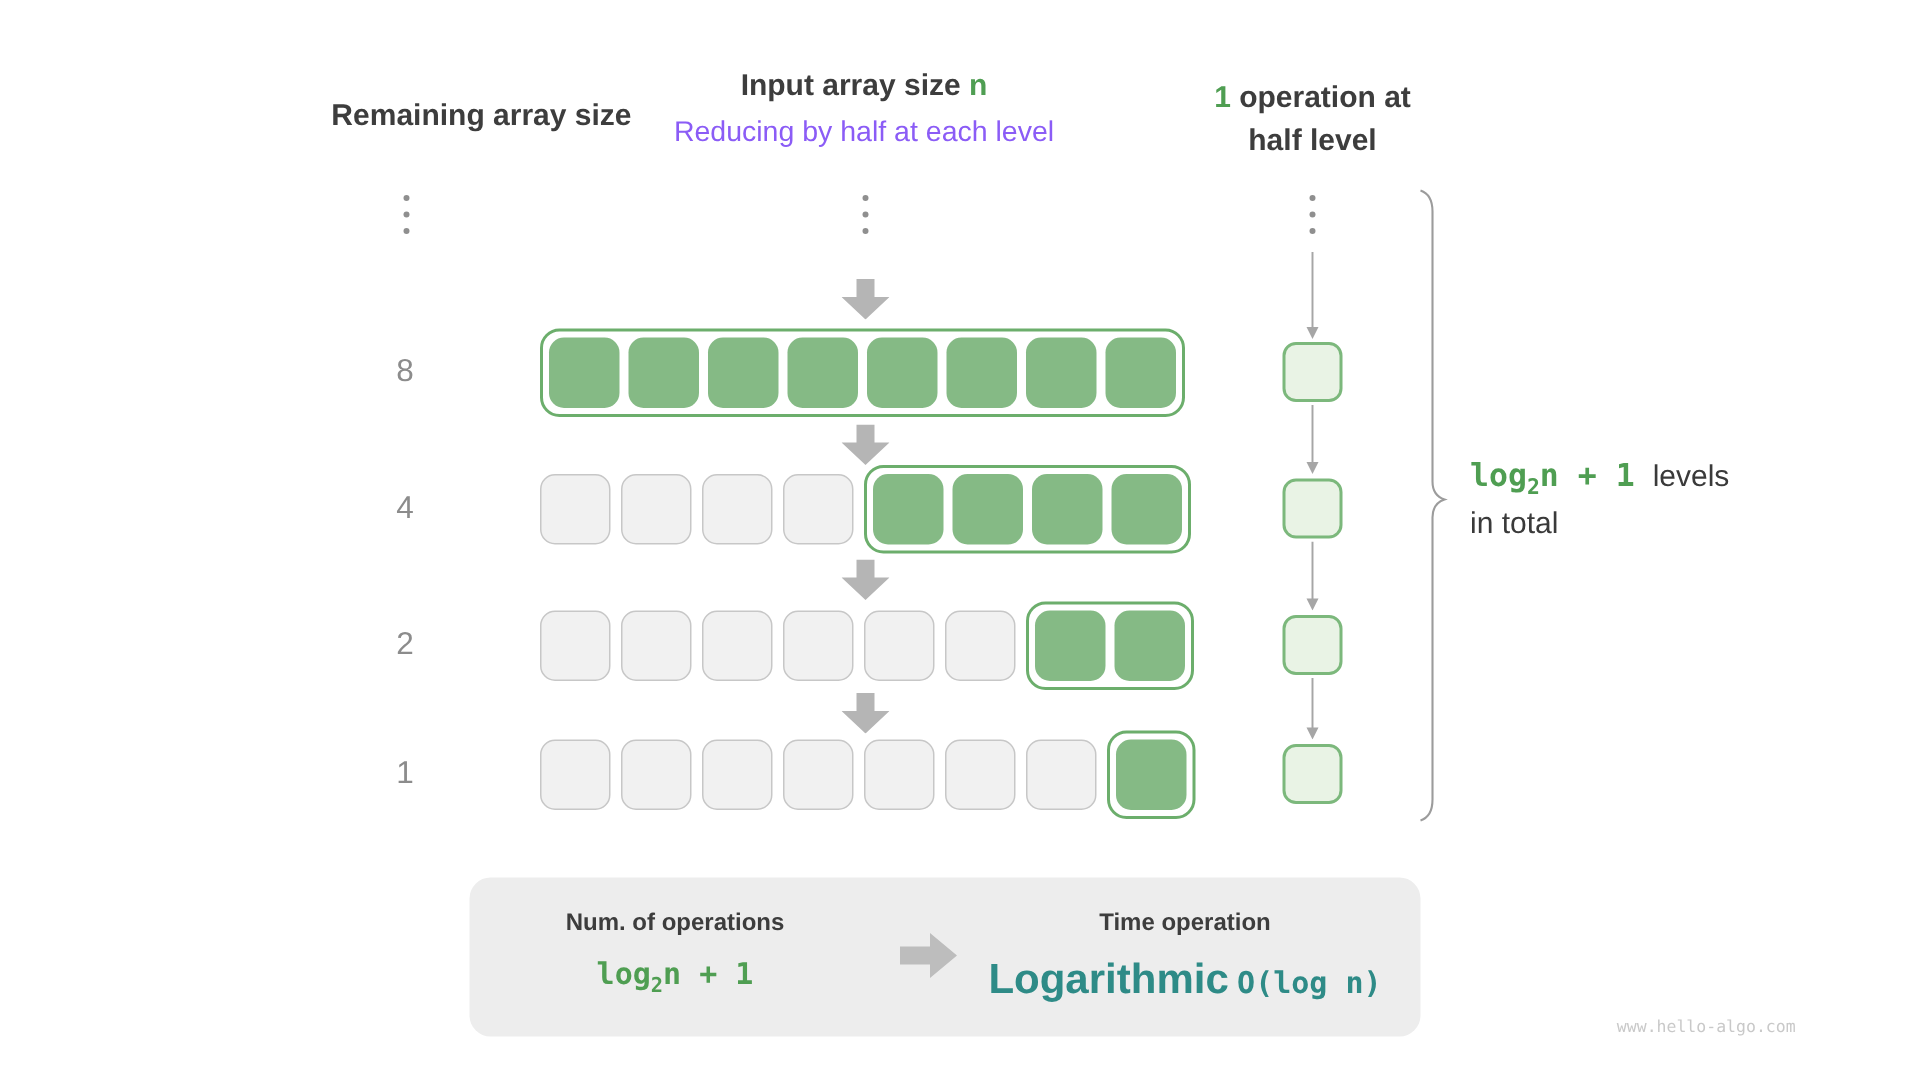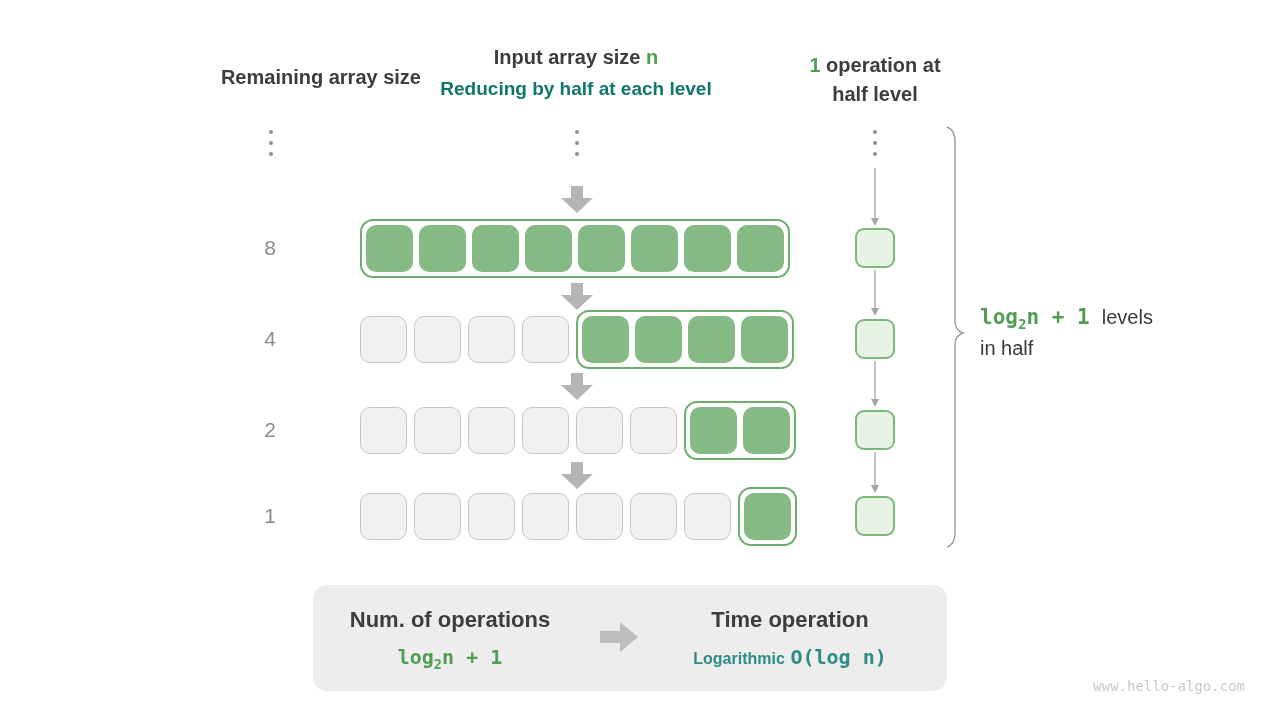--- a/index.html
+++ b/index.html
@@ -8,21 +8,21 @@
             font-family:"Liberation Sans", sans-serif; overflow:hidden; }
 
   .green-text { color:#4f9e52; }
   .teal-text  { color:#2e8b87; }
   .mono { font-family:"DejaVu Sans Mono", monospace; }
 
   
   .hdr { position:absolute; text-align:center; color:#3d3d3d; font-weight:700; font-size:20px; }
   .hdr-remaining { left:121px; top:66px; width:300px;text-align:right; }
   .hdr-input { left:426px; top:46px; width:300px; }
-  .hdr-input .sub-line { font-weight:700; color:#0f766e; font-size:19px; margin-top:9px; }
+  .hdr-input .sub-line { font-weight:400; color:#8b5cf6; font-size:19px; margin-top:9px; }
   .hdr-ops { left:775px; top:51px; width:200px; line-height:29px; }
 
   
   .v-ellipsis { position:absolute; top:130px; width:4px; display:flex; flex-direction:column; gap:7px; }
   .v-ellipsis .dot { width:4px; height:4px; border-radius:50%; background:#8f8f8f; }
 
   
   .row-label { position:absolute; left:245px; width:50px; height:28px; line-height:28px;
                text-align:center; color:#8c8c8c; font-size:21px; }
   .row { position:absolute; left:360px; height:62px; display:flex; align-items:center; gap:7px; }
@@ -48,27 +48,27 @@
   .side-note .levels { margin-left:12px; }
   .side-note .line2 { margin-top:5px; }
   sub { font-size:0.68em; }
 
   
   .summary-box { position:absolute; left:313px; top:585px; width:634px; height:106px;
                  background:#ededed; border-radius:14px; }
   .sum-col { position:absolute; text-align:center; }
   .sum-left  { left:340px; top:607px; width:220px; }
   .sum-right { left:655px; top:607px; width:270px; }
-  .sum-title { font-size:22px; font-weight:700; color:#3d3d3d; }
+  .sum-title { font-size:16px; font-weight:700; color:#3d3d3d; }
   .sum-value { margin-top:12px; font-size:20px; font-weight:700; }
   .sum-arrow { position:absolute; left:600px; top:622px; }
-  .logarithmic-word { font-size:16px;margin-top:36px; }
-
-  .watermark { position:absolute; left:1030px; top:678px; width:215px; text-align:right;
-               font-family:"DejaVu Sans Mono", monospace; font-size:14px; color:#c9c9c9; }
+  .logarithmic-word { font-size:28px;margin-top:36px; }
+
+  .watermark { position:absolute; left:1030px; top:678px; width:215px; text-align:center;
+               font-family:"DejaVu Sans Mono", monospace; font-size:11px; color:#c9c9c9; }
 </style>
 </head>
 <body>
 
 <div class="canvas">
 
   <div class="hdr hdr-remaining">
     <span>Remaining array size</span>
   </div>
 
@@ -190,21 +190,21 @@
   <div class="op-box" style="top:496px"></div>
 
   <svg class="brace" width="32" height="422" viewBox="0 0 32 422">
     <path d="M11,1 C17,3 19,8 19,15 L19,195 C19,201 21,205 27,207 C21,209 19,213 19,219 L19,407 C19,414 17,419 11,421" fill="none" stroke="#9c9c9c" stroke-width="1.4"></path>
   </svg>
 
   <div class="side-note">
     <div>
       <span class="formula mono green-text"><span>log</span><sub>2</sub><span>n + 1</span></span><span class="levels">levels</span>
     </div>
-    <div class="line2">in half</div>
+    <div class="line2">in total</div>
   </div>
 
   <div class="summary-box"></div>
   <div class="sum-col sum-left">
     <div class="sum-title">Num. of operations</div>
     <div class="sum-value mono green-text">
       <span>log</span><sub>2</sub><span>n + 1</span>
     </div>
   </div>
   <svg class="sum-arrow" width="38" height="30" viewBox="0 0 38 30">

